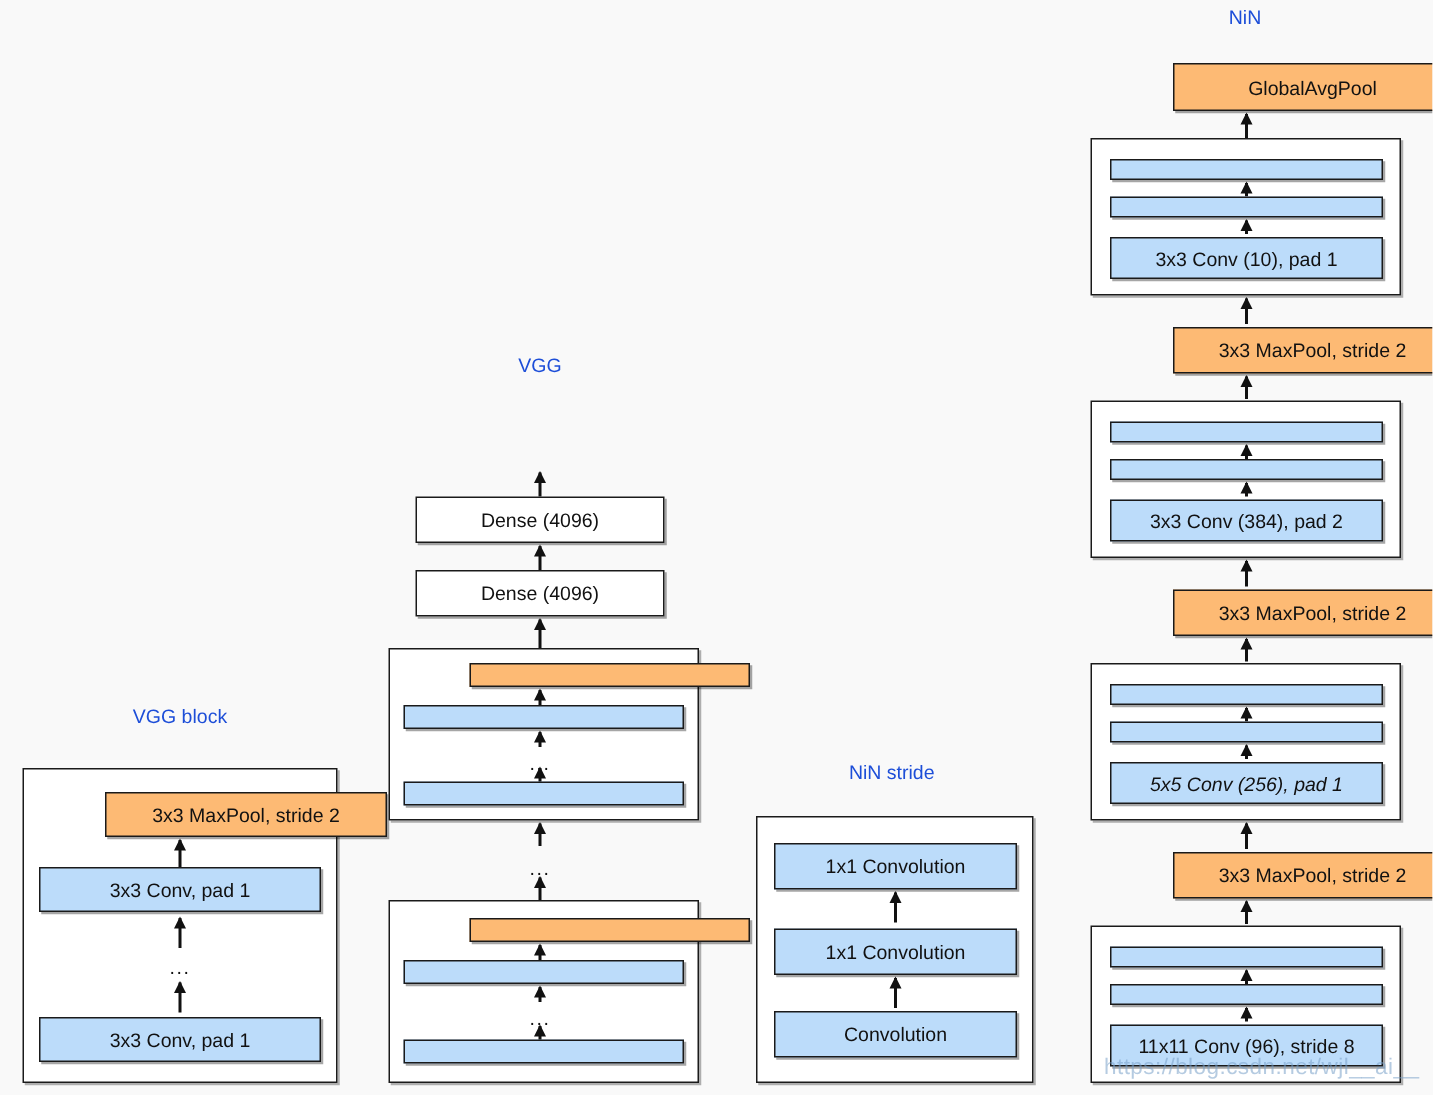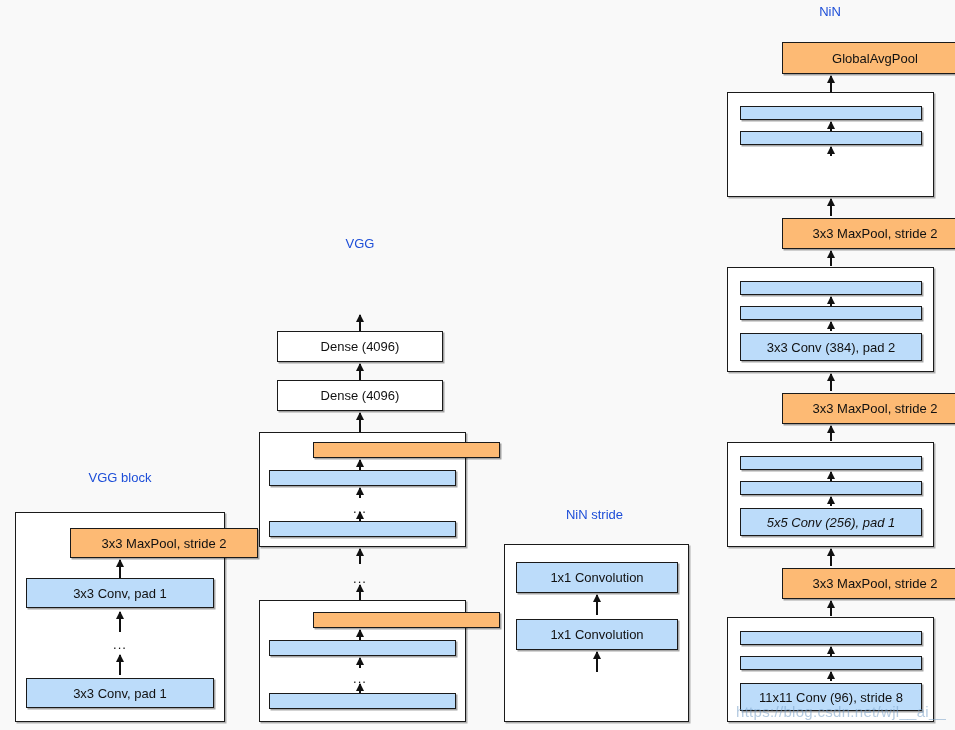--- a/index.html
+++ b/index.html
@@ -214,20 +214,23 @@
     <div class="shaft" style="height:20px;"></div>
       <div class="head"></div>
   </div>
   <div class="node lightblue" style="left:516px; top:619px; width:162px; height:31px;">
     <span>1x1 Convolution</span>
   </div>
   <div class="arrow" style="left:597px; top:652px;">
     <div class="shaft" style="height:20px;"></div>
       <div class="head"></div>
   </div>
+  <div class="node lightblue" style="left:516px; top:674px; width:162px; height:31px;">
+    <span>Convolution</span>
+  </div>
 
   <div class="title" style="left:730px; top:4px; width:200px;">NiN</div>
 
   <div class="node darkblue" style="left:738px; top:42px; width:186px; height:32px;">
     <span>GlobalAvgPool</span>
   </div>
   <div class="arrow" style="left:831px; top:76px;">
     <div class="shaft" style="height:16px;"></div>
       <div class="head"></div>
   </div>
@@ -240,20 +243,23 @@
     <div class="shaft" style="height:9px;"></div>
       <div class="head"></div>
   </div>
   <div class="node lightblue" style="left:740px; top:131px; width:182px; height:14px;">
     <span></span>
   </div>
   <div class="arrow" style="left:831px; top:147px;">
     <div class="shaft" style="height:9px;"></div>
       <div class="head"></div>
   </div>
+  <div class="node lightblue" style="left:740px; top:158px; width:182px; height:28px;">
+    <span>3x3 Conv (10), pad 1</span>
+  </div>
 
   <div class="arrow" style="left:831px; top:199px;">
     <div class="shaft" style="height:17px;"></div>
       <div class="head"></div>
   </div>
 
   <div class="node darkblue" style="left:738px; top:218px; width:186px; height:31px;">
     <span>3x3 MaxPool, stride 2</span>
   </div>
   <div class="arrow" style="left:831px; top:251px;">

